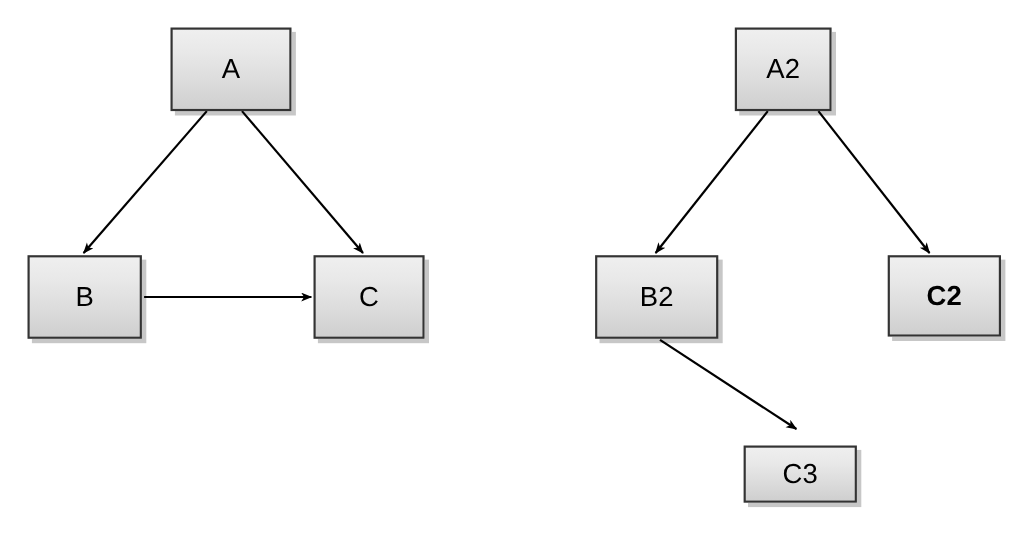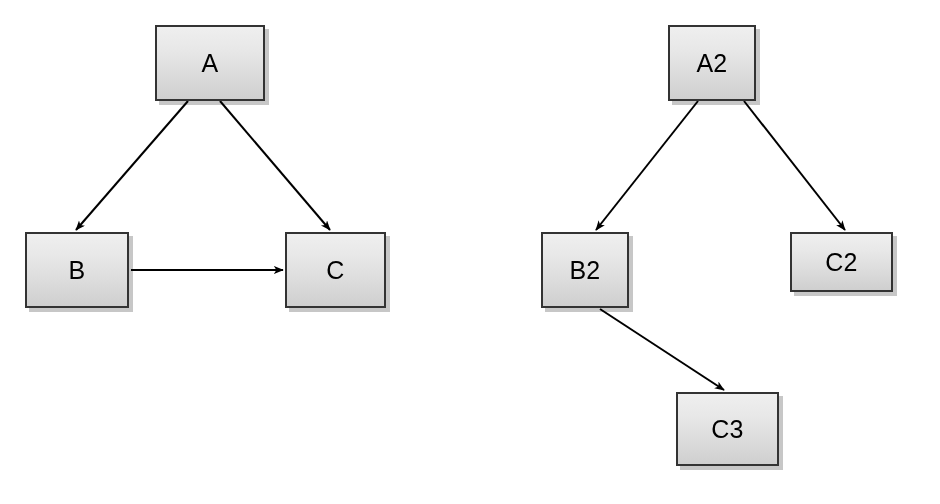--- a/index.html
+++ b/index.html
@@ -72,23 +72,23 @@
       </div>
       <div class="node" style="left: 25px; top: 232px; width: 104px; height: 76px;">
         <span class="node-label">B</span>
       </div>
       <div class="node" style="left: 285px; top: 232px; width: 101px; height: 76px;">
         <span class="node-label">C</span>
       </div>
       <div class="node" style="left: 668px; top: 25px; width: 88px; height: 76px;">
         <span class="node-label">A2</span>
       </div>
-      <div class="node" style="left: 541px; top: 232px; width: 88px; height: 76px;">
+      <div class="node" style="left: 541px; top: 232px; width: 112px; height: 76px;">
         <span class="node-label">B2</span>
       </div>
-      <div class="node" style="left: 790px; top: 232px; width: 103px; height: 60px;">
+      <div class="node" style="left: 807px; top: 232px; width: 103px; height: 74px; font-weight: bold;">
         <span class="node-label">C2</span>
       </div>
-      <div class="node" style="left: 676px; top: 392px; width: 103px; height: 74px; align-items: center;">
+      <div class="node" style="left: 676px; top: 405px; width: 103px; height: 52px; align-items: center;">
         <span class="node-label">C3</span>
       </div>
     </div>
 </div>
 
 </body></html>

